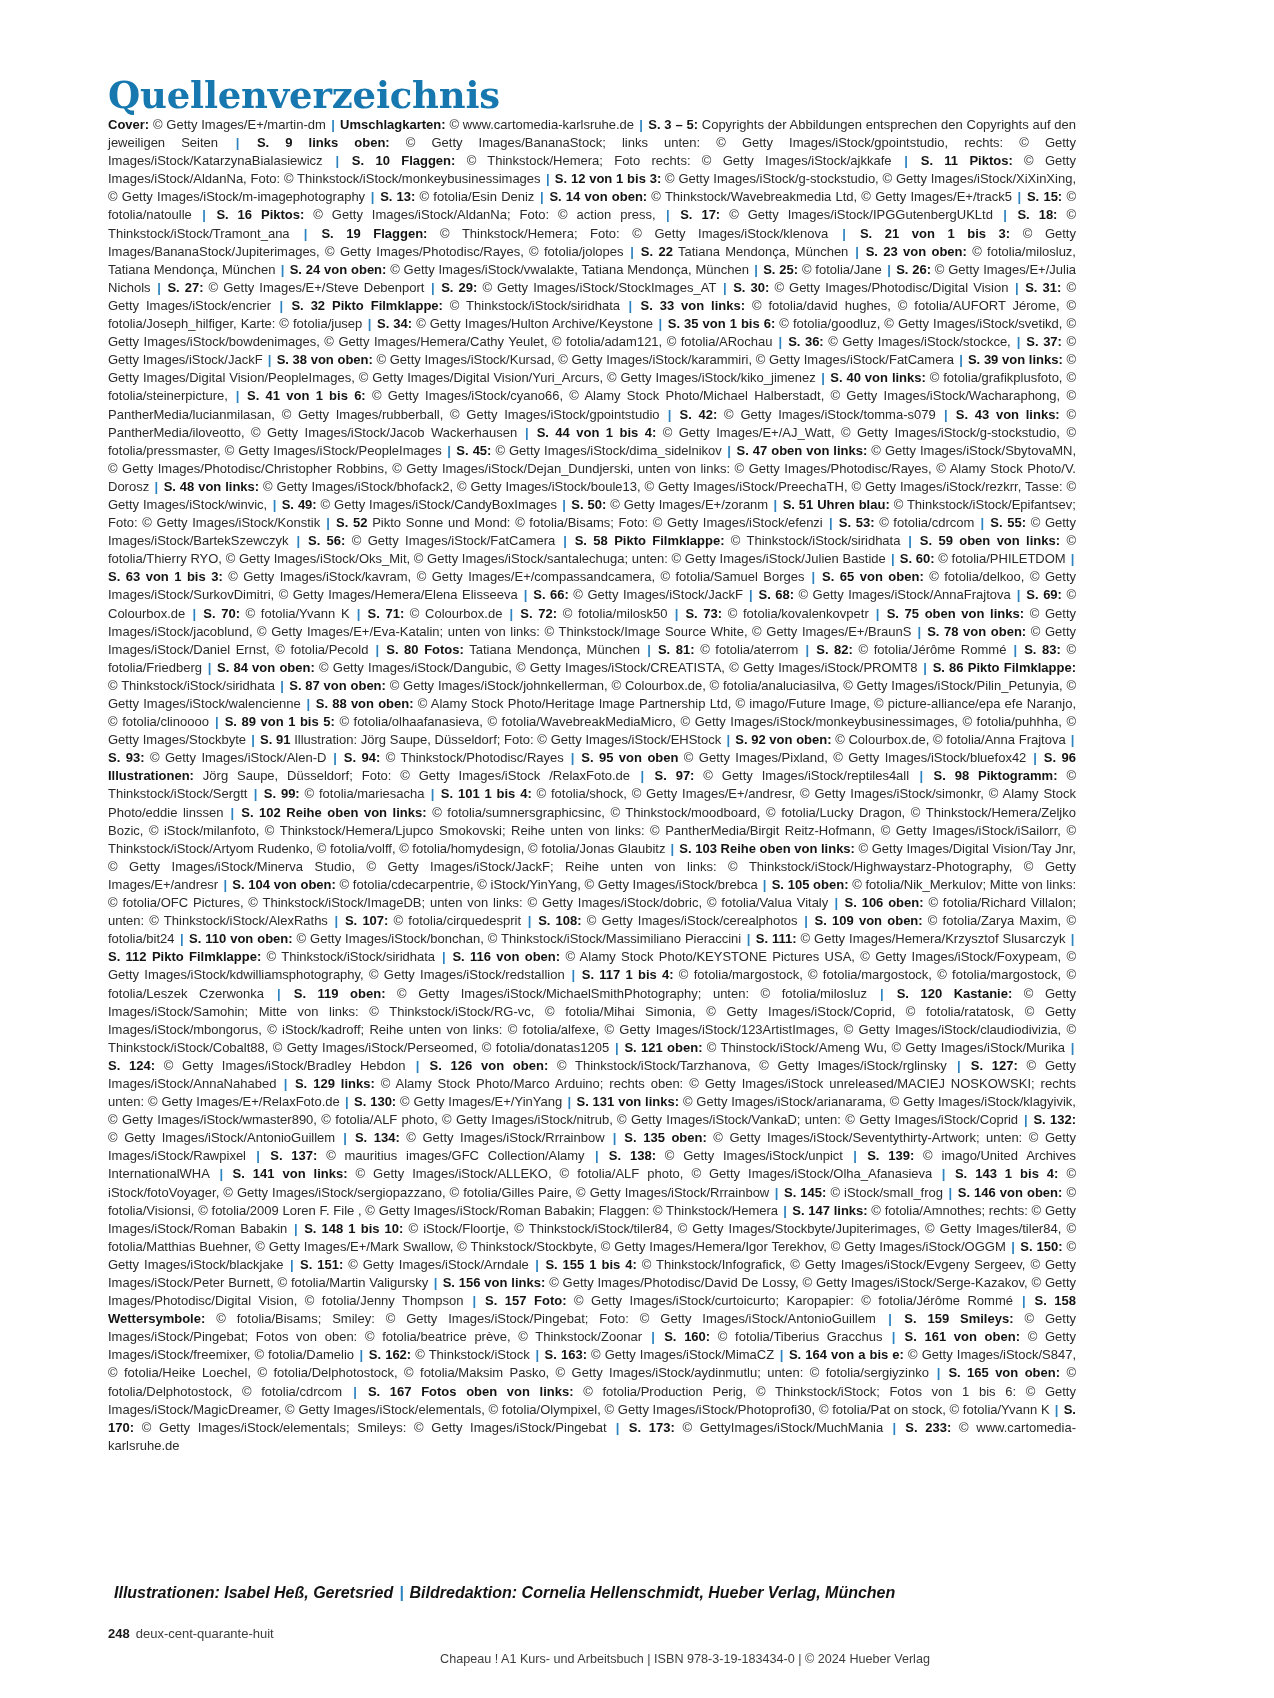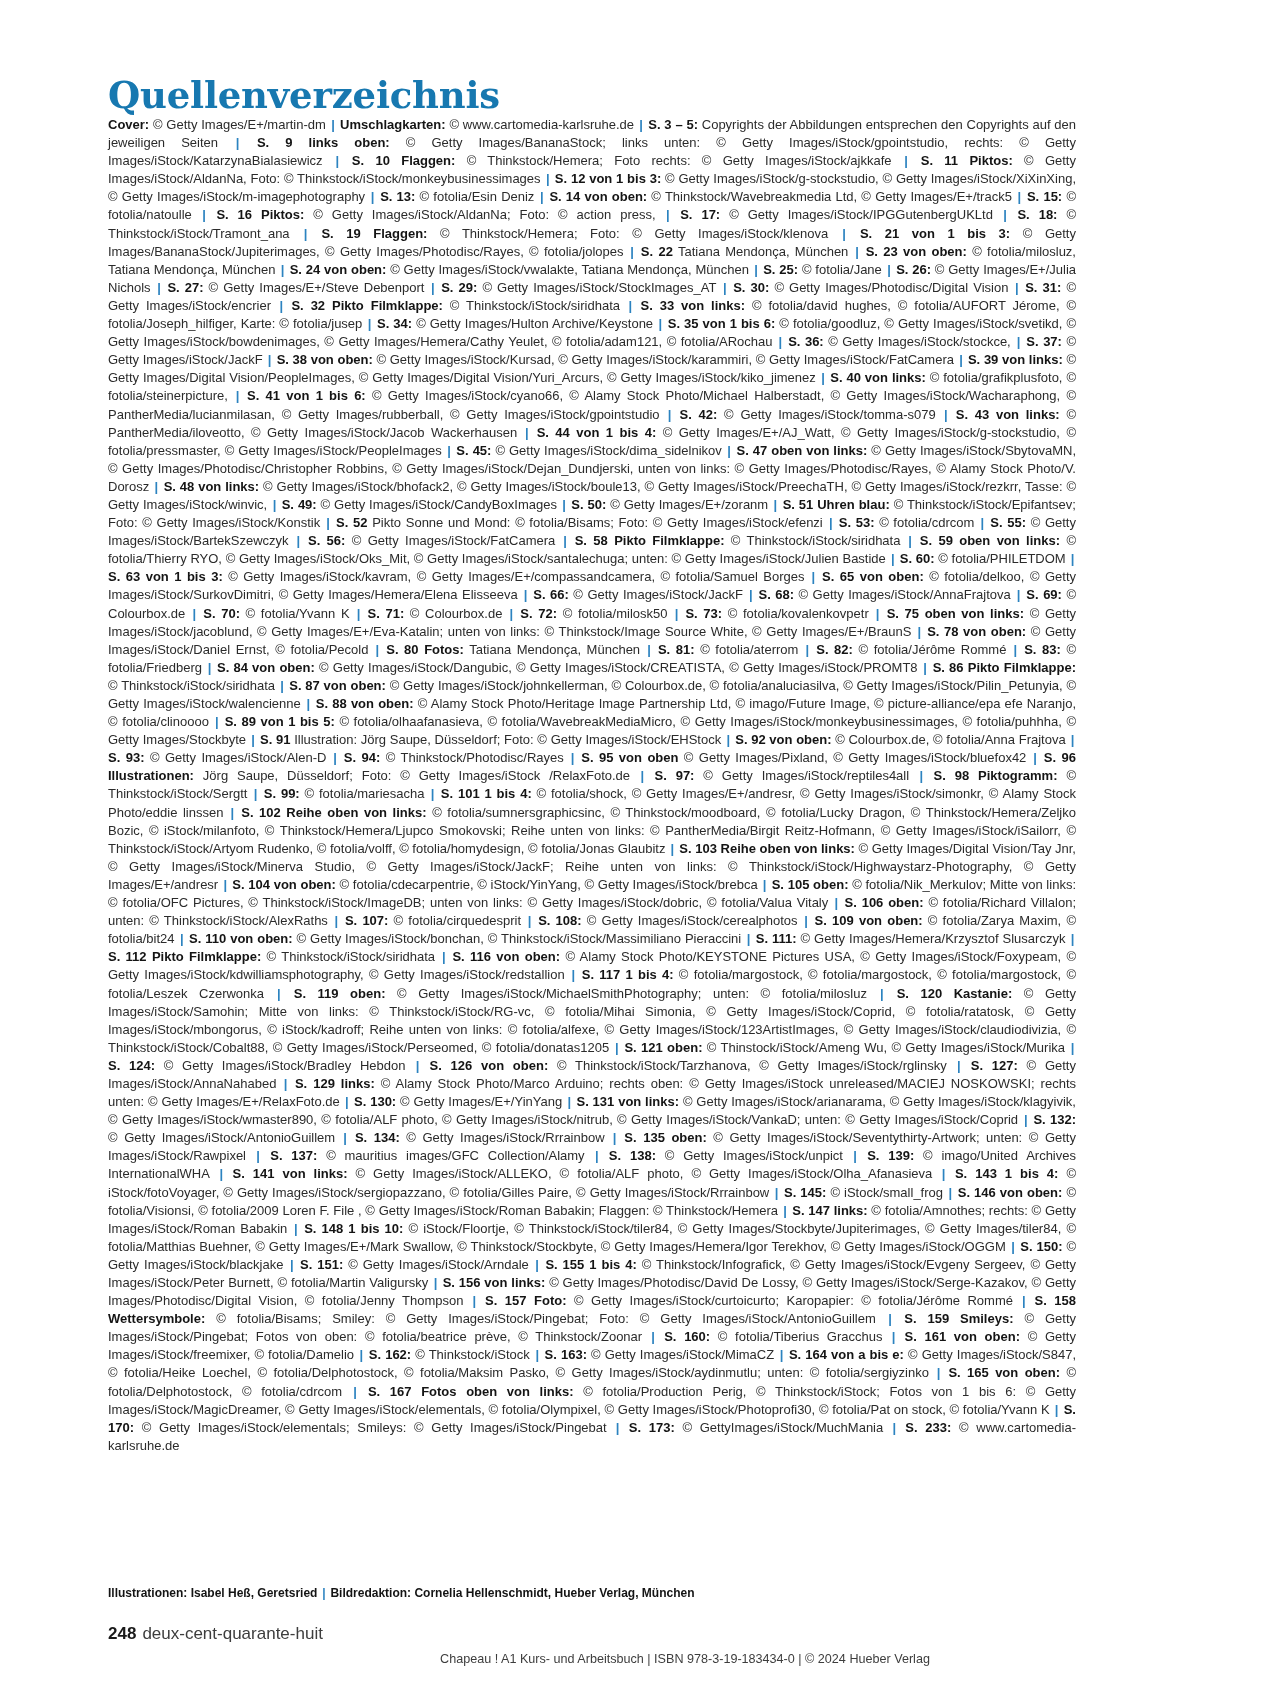--- a/index.html
+++ b/index.html
@@ -51,33 +51,34 @@
     font-weight: 700;
     color: #141414;
   }
   .sep {
     color: #2c83c0;
     font-weight: 700;
     padding: 0 1.5px;
   }
   .illus {
     position: absolute;
-    left: 108px;
+    left: 114px;
     top: 1584px;
     width: 968px;
-    font-size: 12px;
+    font-size: 16px;
     line-height: 18.1px;
     font-weight: 700;
     color: #141414;
+    font-style: italic;
   }
   .pagenum {
     position: absolute;
     left: 108px;
     top: 1624px;
-    font-size: 17px;
+    font-size: 13px;
     line-height: 20px;
     color: #3d3d3d;
     white-space: nowrap;
   }
   .pagenum .num {
     font-weight: 700;
     color: #1a1a1a;
     margin-right: 6px;
   }
   .colophon {

